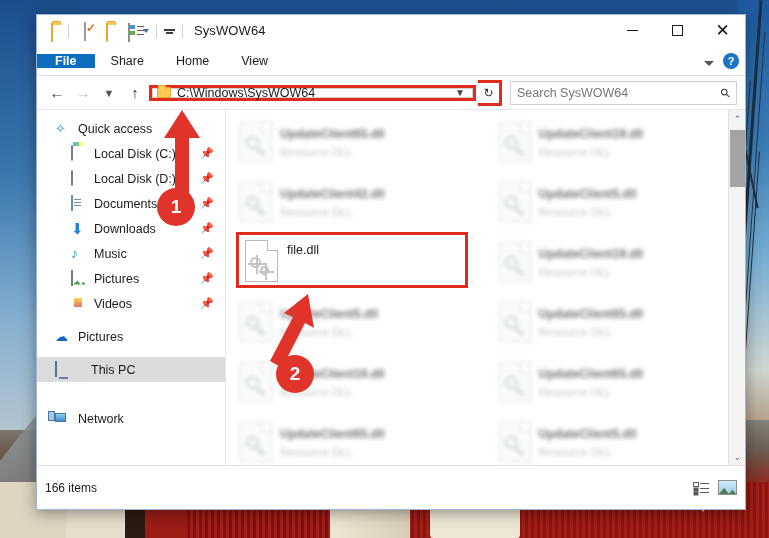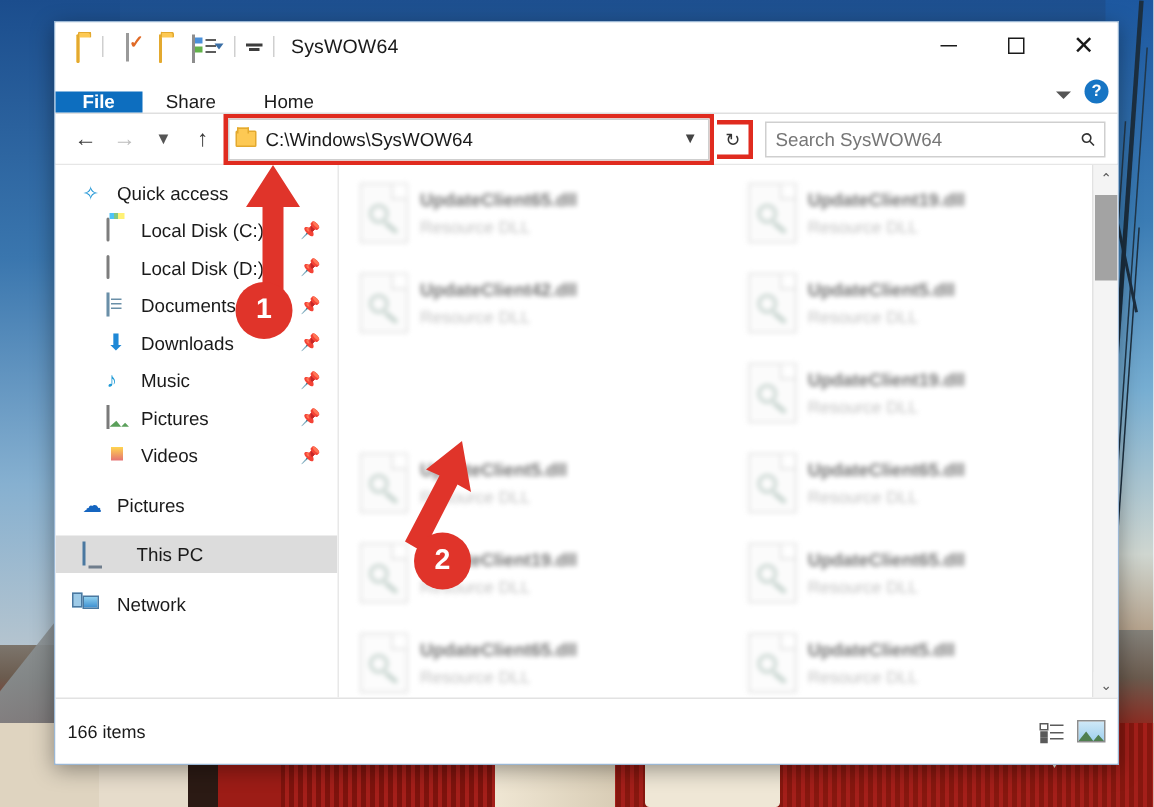--- a/index.html
+++ b/index.html
@@ -146,21 +146,21 @@
     width: 45px; height: 31px; display: flex; align-items: center; justify-content: center;
     font-size: 12px; color: #1a1a1a; background: transparent;
   }
   .winbtn .min { width: 11px; height: 1px; background: #1a1a1a; }
   .winbtn .max { width: 11px; height: 11px; border: 1px solid #1a1a1a; }
   .winbtn .cls { font-size: 17px; line-height: 1; font-weight: 300; }
 
   
   .ribbon {
     height: 30px; background: #ffffff; border-bottom: 1px solid #dfdfdf;
-    display: flex; align-items: flex-end; position: relative; flex: none;
+    display: flex; align-items: center; position: relative; flex: none;
   }
   .tab {
     display: flex; align-items: center; justify-content: center;
     font-size: 12.5px; color: #1b1b1b; padding: 0 16px; min-width: 56px;
   }
   .tab.file { background: #0d6ebf; color: #fff; font-weight: 600; min-width: 55px; padding: 0 18px; }
   .ribbon-right { position: absolute; right: 6px; top: 0; height: 30px; display: flex; align-items: center; gap: 9px; }
   .chev-collapse {
     width: 0; height: 0; border-left: 5px solid transparent; border-right: 5px solid transparent;
     border-top: 5px solid #555; position: relative; top: 2px;
@@ -177,21 +177,21 @@
     padding: 0 8px; gap: 2px; flex: none; position: relative;
   }
   .navbtn {
     width: 24px; height: 24px; display: flex; align-items: center; justify-content: center;
     font-size: 15px; color: #3a3a3a;
   }
   .navbtn.dim { color: #bdbdbd; }
   .navbtn .chev { font-size: 11px; color: #555; }
   .navbtn .up { font-size: 15px; color: #3a3a3a; }
   .addr-wrap {
-    position: relative; flex: 0 0 auto; width: 327px; height: 34px;
+    position: relative; flex: 0 0 auto; width: 327px; height: 16px;
     border: 3px solid #e02b1f; display: flex; align-items: center; background: #fff;
   }
   .addr-inner {
     flex: 1; height: 100%; border: 1px solid #cfcfcf; display: flex; align-items: center;
     gap: 6px; padding: 0 4px; background: #fff;
   }
   .addr-folder {
     width: 14px; height: 11px; background: #fdc954; border: 1px solid #e3a92f; border-radius: 1px;
     position: relative; flex: none;
   }
@@ -437,20 +437,21 @@
         <div class="winbtn">
             <span class="cls">✕</span>
           </div>
       </div>
     </div>
 
     <div class="ribbon">
       <div class="tab file">File</div>
       <div class="tab">Share</div>
       <div class="tab">Home</div>
+      <div class="tab">View</div>
       <div class="ribbon-right">
         <span class="chev-collapse"></span>
         <span class="help-btn">?</span>
       </div>
     </div>
 
     <div class="addrrow">
       <div class="navbtn">←</div>
       <div class="navbtn dim">→</div>
       <div class="navbtn">
@@ -518,21 +519,21 @@
           <span class="pin">📌</span>
         </div>
         <div class="nav-item" style="margin-top:8px">
           <span class="ni-ico ic-onedrive">☁</span>
           <span>Pictures</span>
         </div>
         <div class="nav-item sel2" style="margin-top:8px">
           <span class="ni-ico"><span class="ic-pc"></span></span>
           <span>This PC</span>
         </div>
-        <div class="nav-item" style="margin-top:8px">
+        <div class="nav-item" style="margin-top:24px">
           <span class="ni-ico"><span class="ic-net"></span></span>
           <span>Network</span>
         </div>
       </div>
 
       <div class="files">
         <div class="grid">
           <div class="fitem">
             <span class="fico">
                 <span class="mag"></span>
@@ -628,20 +629,27 @@
             <span class="fico">
                 <span class="mag"></span>
               </span>
             <span class="fmeta">
               <span class="fname">UpdateClient5.dll</span><br>
               <span class="ftype">Resource DLL</span>
             </span>
           </div>
         </div>
 
+        <div class="sel-box">
+          <span class="dllico">
+            <span class="gear g1"></span>
+              <span class="gear g2"></span>
+          </span>
+          <span class="selname">file.dll</span>
+        </div>
 
         <div class="sb">
           <div class="sb-up">⌃</div>
           <div class="sb-thumb"></div>
           <div class="sb-dn">⌄</div>
         </div>
       </div>
     </div>
 
     <div class="status">

